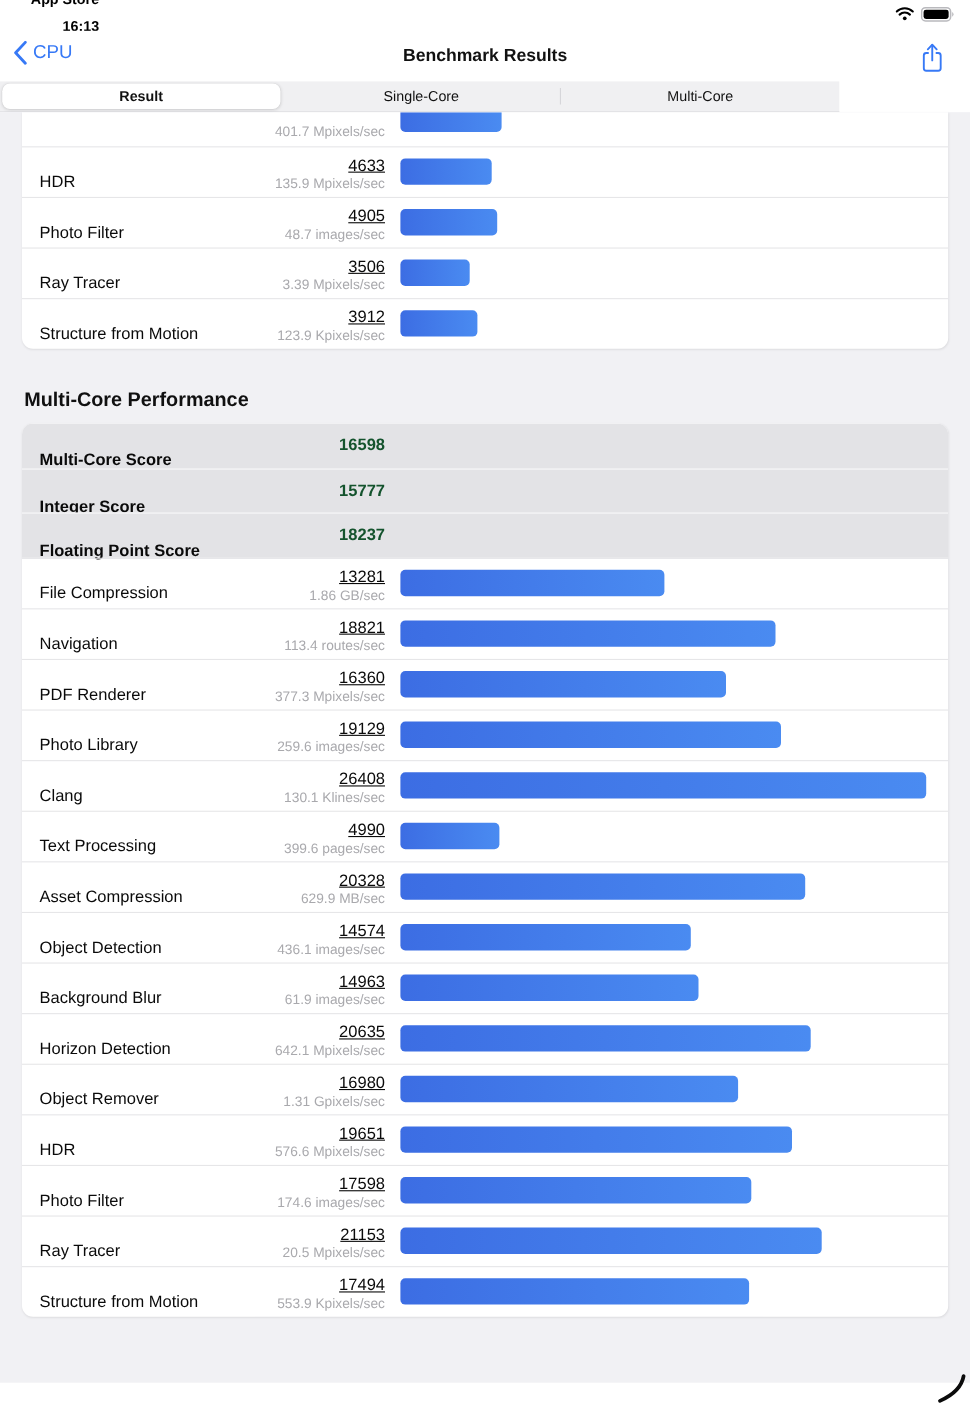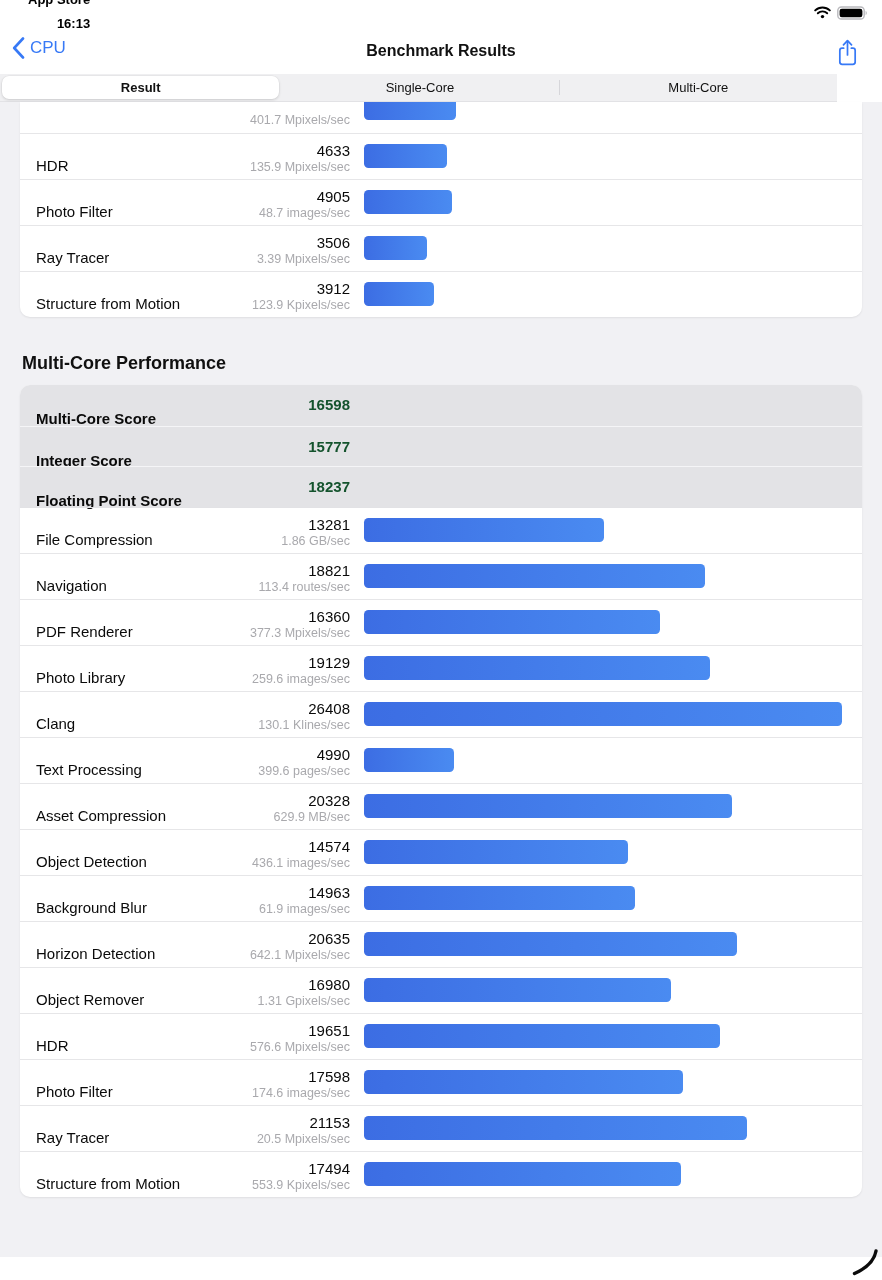--- a/index.html
+++ b/index.html
@@ -23,37 +23,37 @@
     display:flex; align-items:center; gap:6px; }
   
   .nav-bar { position:absolute; top:28px; left:0; width:882px; height:46px; background:#fff; }
   .nav-back { position:absolute; left:12px; top:9px; display:flex; align-items:center;
     gap:5px; color:var(--accent); font-size:17px; cursor:pointer; }
   .nav-title { position:absolute; left:0; right:0; top:14px; text-align:center;
     font-size:16px; font-weight:600; color:#111; }
   .nav-share { position:absolute; right:20px; top:8px; width:30px; height:32px;
     display:flex; align-items:center; justify-content:center; cursor:pointer; }
   
-  .segmented { position:absolute; top:74px; left:0; width:837px; height:28px;
+  .segmented { position:absolute; top:74px; left:0; width:763px; height:28px;
     background:#f0f0f2; display:flex; border-bottom:1px solid #e3e3e6; }
   .segment { flex:1 1 0; display:flex; align-items:center; justify-content:center;
     font-size:13px; font-weight:500; color:#111; position:relative; cursor:pointer; }
   .segment.selected { background:#fff; border-radius:7px; margin:2px;
     box-shadow:0 1px 3px rgba(0,0,0,0.14), 0 0 0 0.5px rgba(0,0,0,0.04); font-weight:600; }
   .seg-divider { width:1px; height:15px; background:#d6d6da; align-self:center; }
   
   .content { position:absolute; top:102px; left:0; width:882px; height:1155px;
     background:var(--page-bg); }
   .card { margin:0 20px; background:#fff; box-shadow:0 1px 2px rgba(0,0,0,0.08); }
   .card.top-cut { border-radius:0 0 10px 10px; overflow:hidden; }
   .card.rounded { border-radius:10px; overflow:hidden; }
   .row { position:relative; height:46px; border-top:1px solid #e6e6e8; }
   .row:first-child { border-top:none; }
   .row-label { position:absolute; left:16px; top:9px; font-size:15px; color:#0a0a0a;margin-top:14px; }
-  .row-score { position:absolute; right:512px; top:8px; font-size:15px; color:#0a0a0a; text-align:right; }
+  .row-score { position:absolute; right:512px; top:8px; font-size:15px; color:#0a0a0a; text-align:right;text-decoration:underline; }
   .row-sub { position:absolute; right:512px; top:26px; font-size:12.5px; color:#a9a9ad; text-align:right; white-space:nowrap; }
   .row-bar { position:absolute; left:344px; top:10px; height:24px; border-radius:4.5px;
     background:linear-gradient(90deg, var(--bar-start), var(--bar-end)); }
   .partial-row { position:relative; height:31px; overflow:hidden; border-top:none; }
   .partial-row .row-bar { top:-6px; }
   .partial-row .row-sub { top:11px; }
   .summary-row { position:relative; height:40.5px; background:var(--summary-bg);
     border-top:1px solid #f5f5f7; }
   .summary-row:first-child { border-top:none; }
   .summary-row .row-label { top:11px; font-weight:700; }

